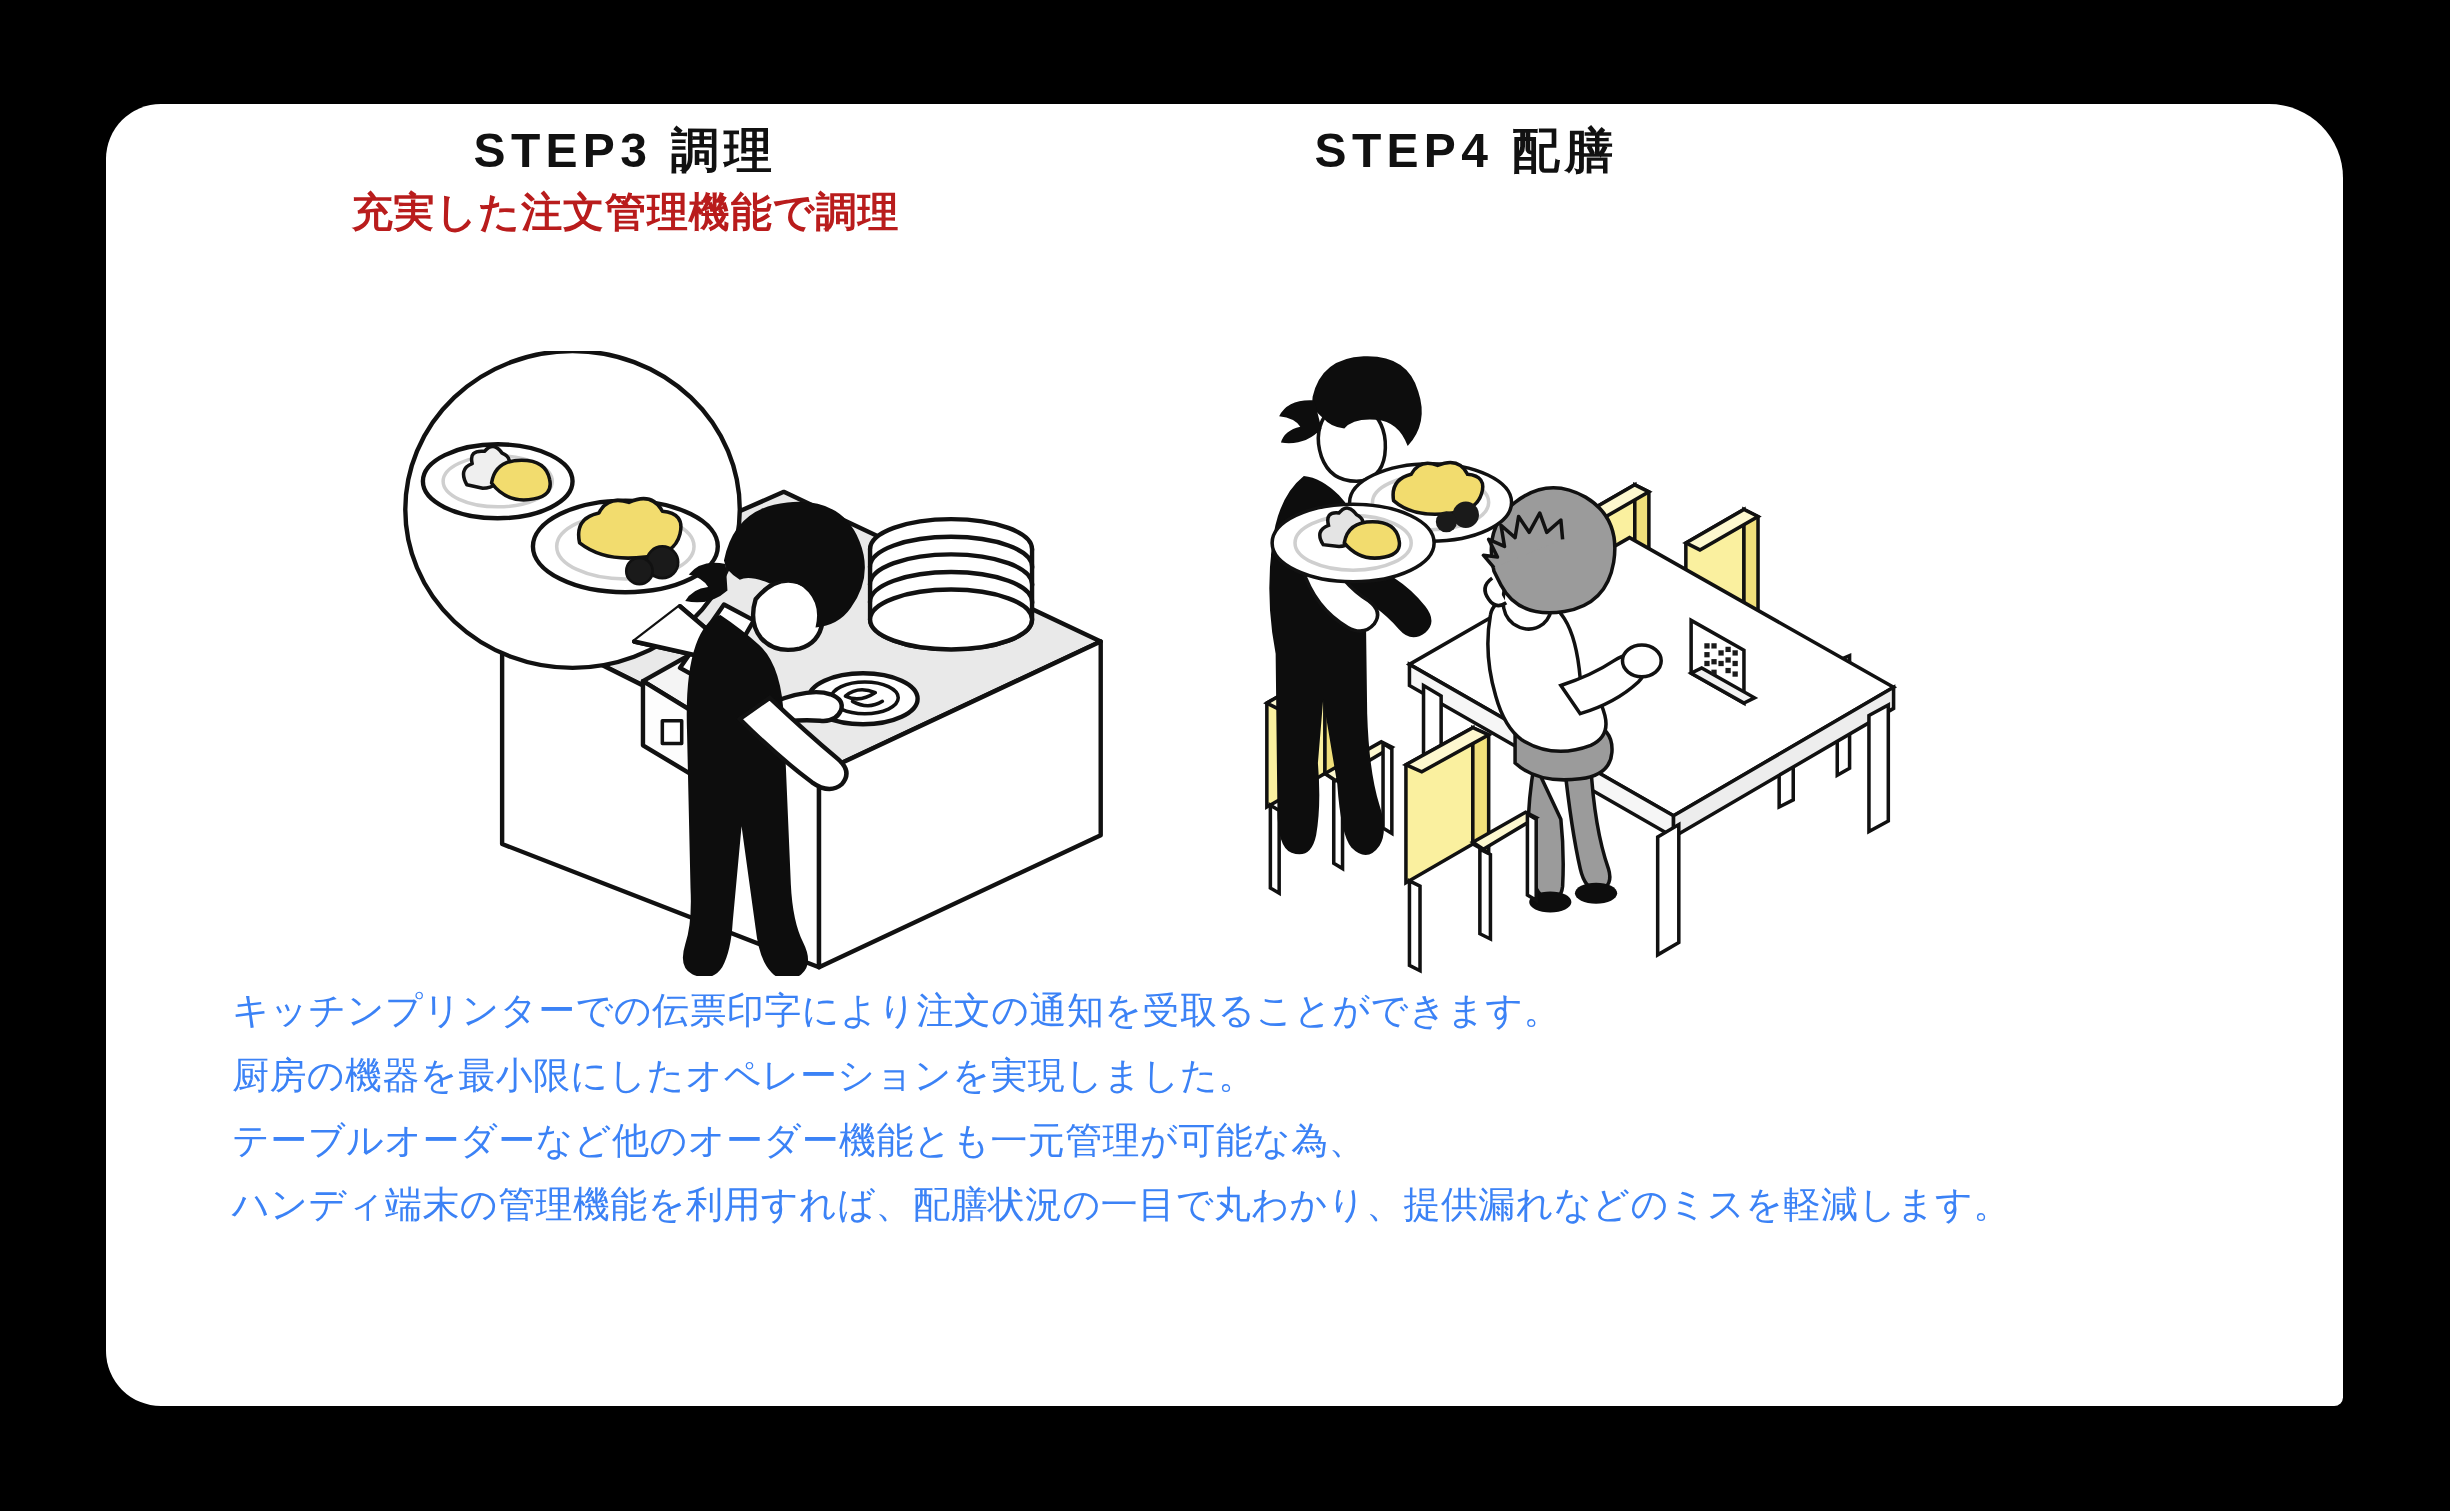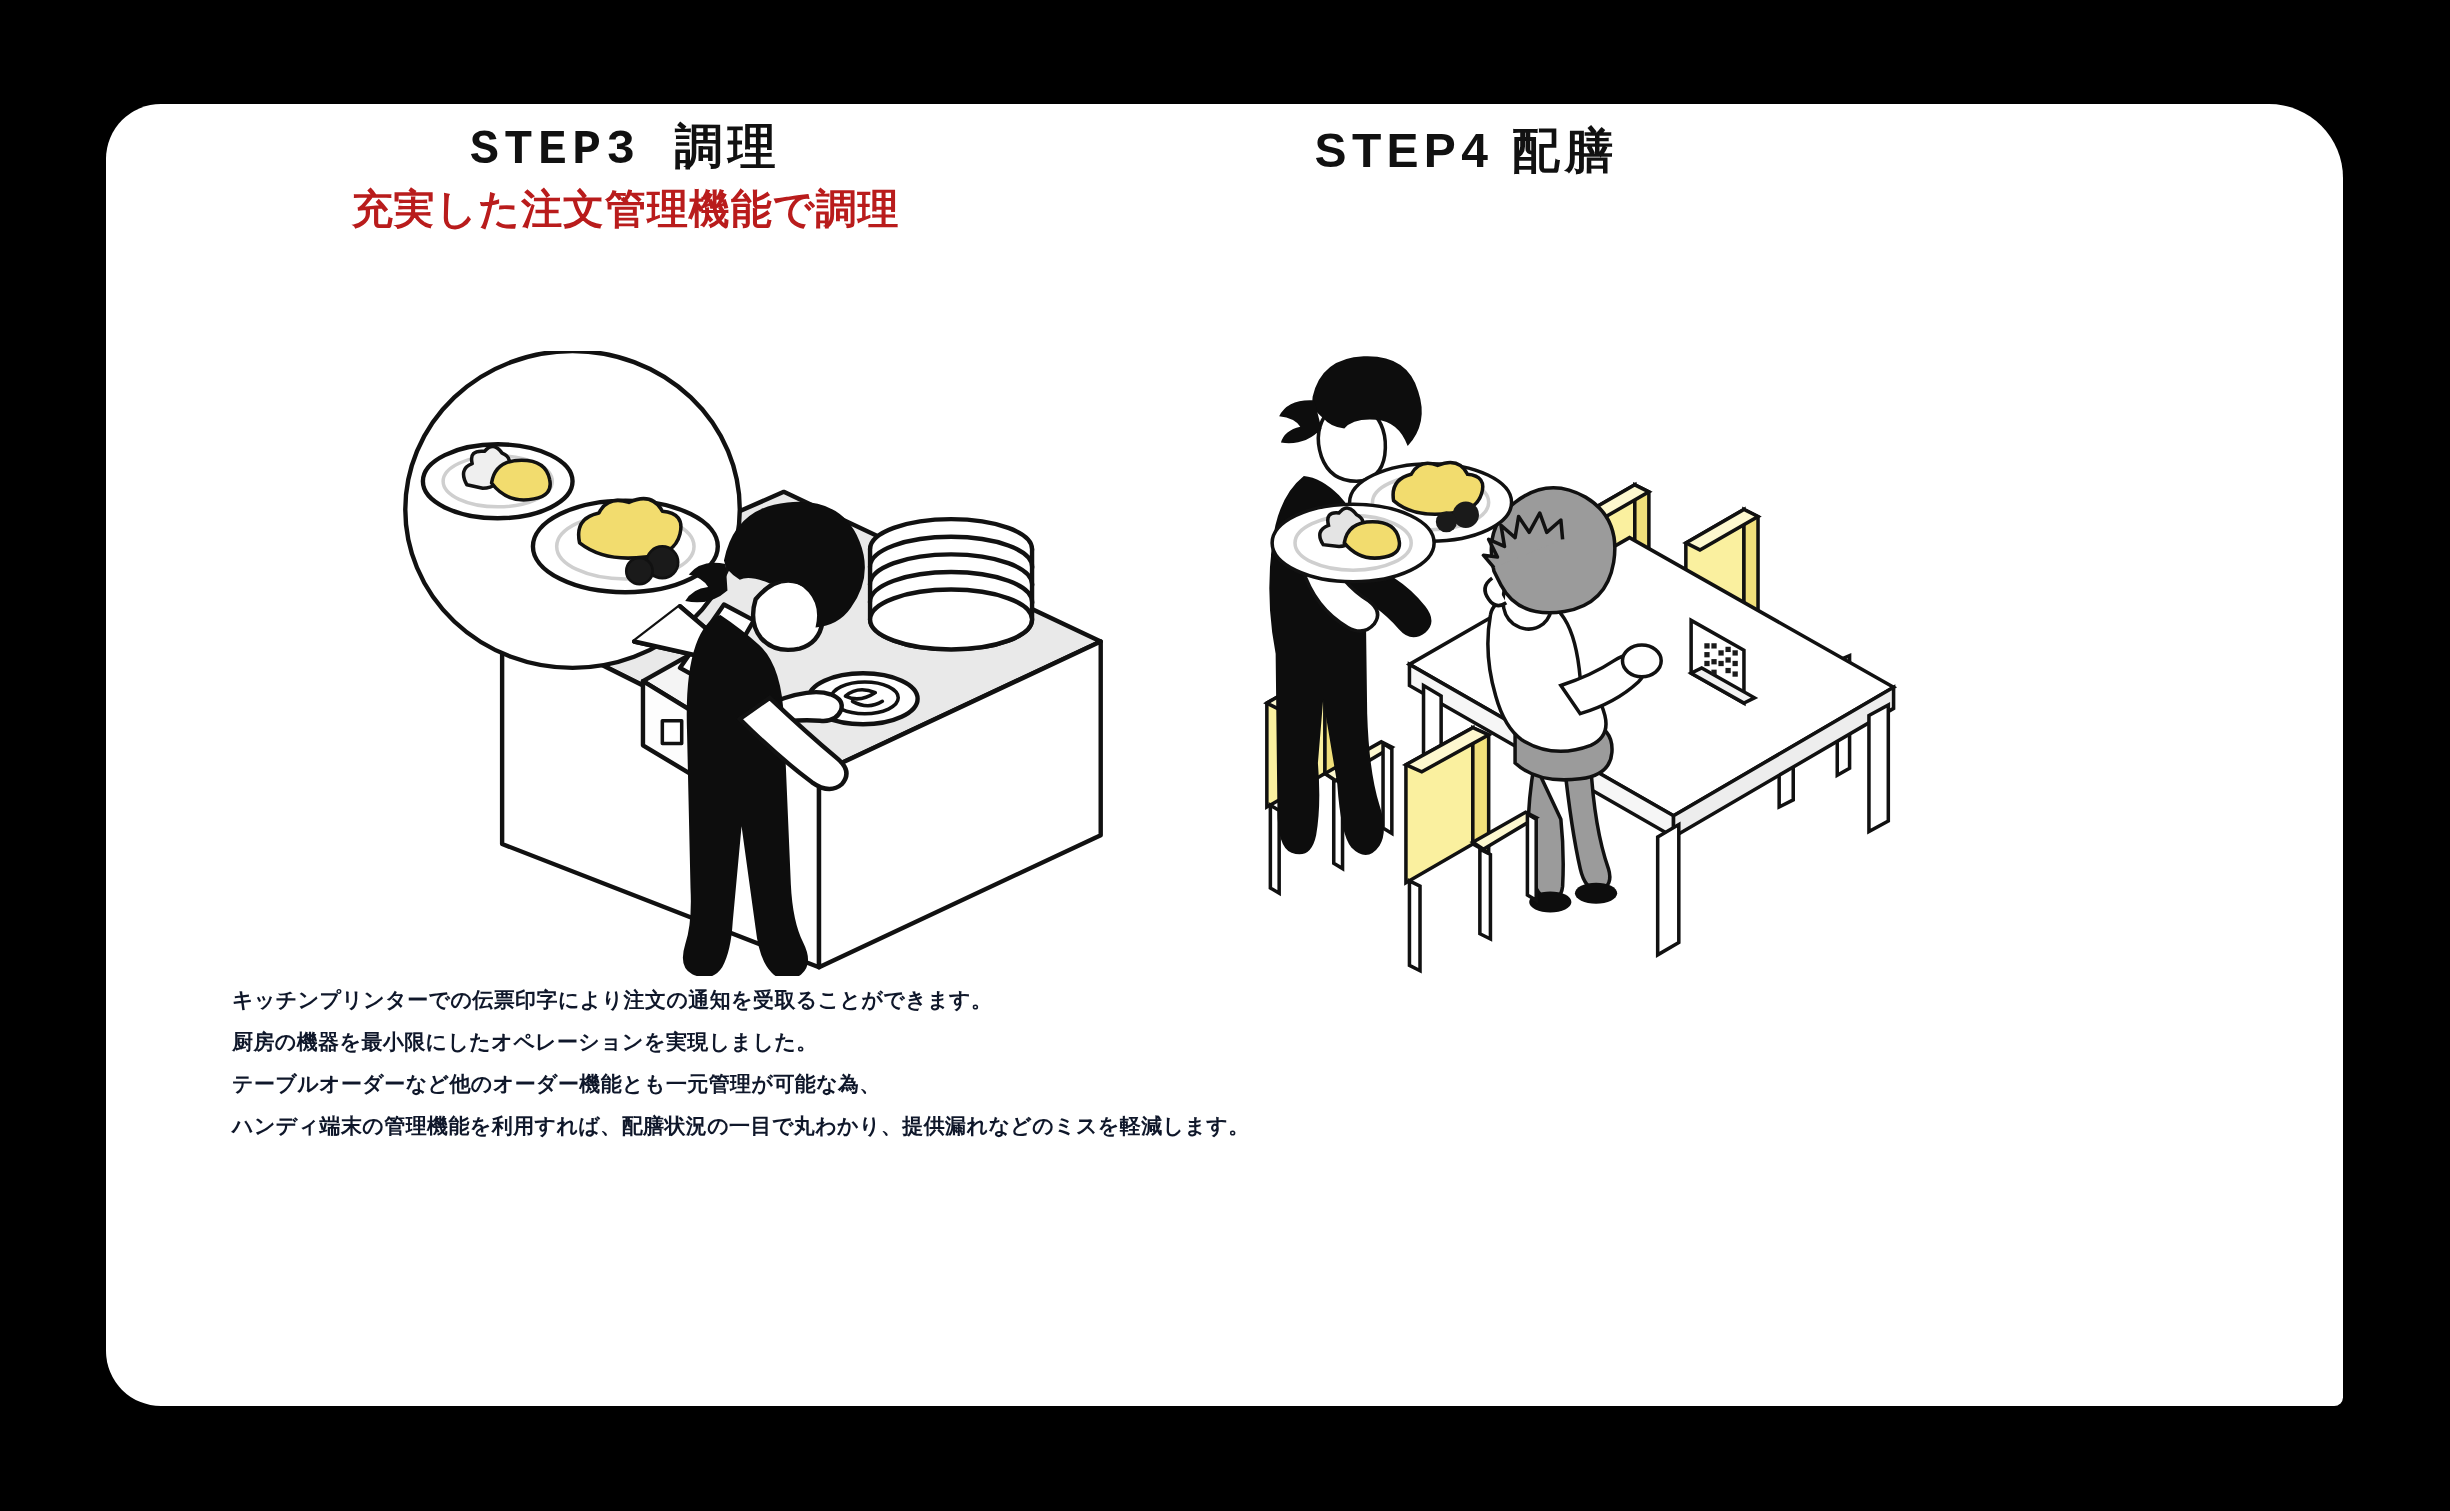--- a/index.html
+++ b/index.html
@@ -29,21 +29,21 @@
     background: #ffffff;
     border-radius: 55px 74px 8.8px 55px;
     overflow: hidden;
   }
 
   
   .step-col {
     position: absolute;
     text-align: center;
   }
-  #col-step3 { left: 141px;  top: 17.6px;  width: 757px; font-family: Liberation Mono, monospace; }
+  #col-step3 { left: 141px;  top: 17.6px;  width: 757px; }
   #col-step4 { left: 982px; top: 17.6px;  width: 757px; }
 
   .step-title {
     font-size: 48px;
     font-weight: 700;
     letter-spacing: 5.3px;
     color: #111111;
     line-height: 1.2;
     white-space: nowrap;
   }
@@ -66,25 +66,25 @@
 
   
   #body-copy {
     position: absolute;
     left: 126px;
     top: 881px;
     width: 1938px;
   }
   #body-copy p {
     margin: 0 0 12.3px 0;
-    font-size: 21px;
+    font-size: 37px;
     line-height: 1.42;
-    color: #0f172a;
+    color: #3b82f6;
     letter-spacing: 0.4px;
-    font-weight: 700;
+    font-weight: 400;
     white-space: nowrap;
   }
   #body-copy p:last-child { margin-bottom: 0; margin-top: 8px; }
 </style>
 </head>
 <body>
 
 <div id="stage">
 
   <div id="card">

